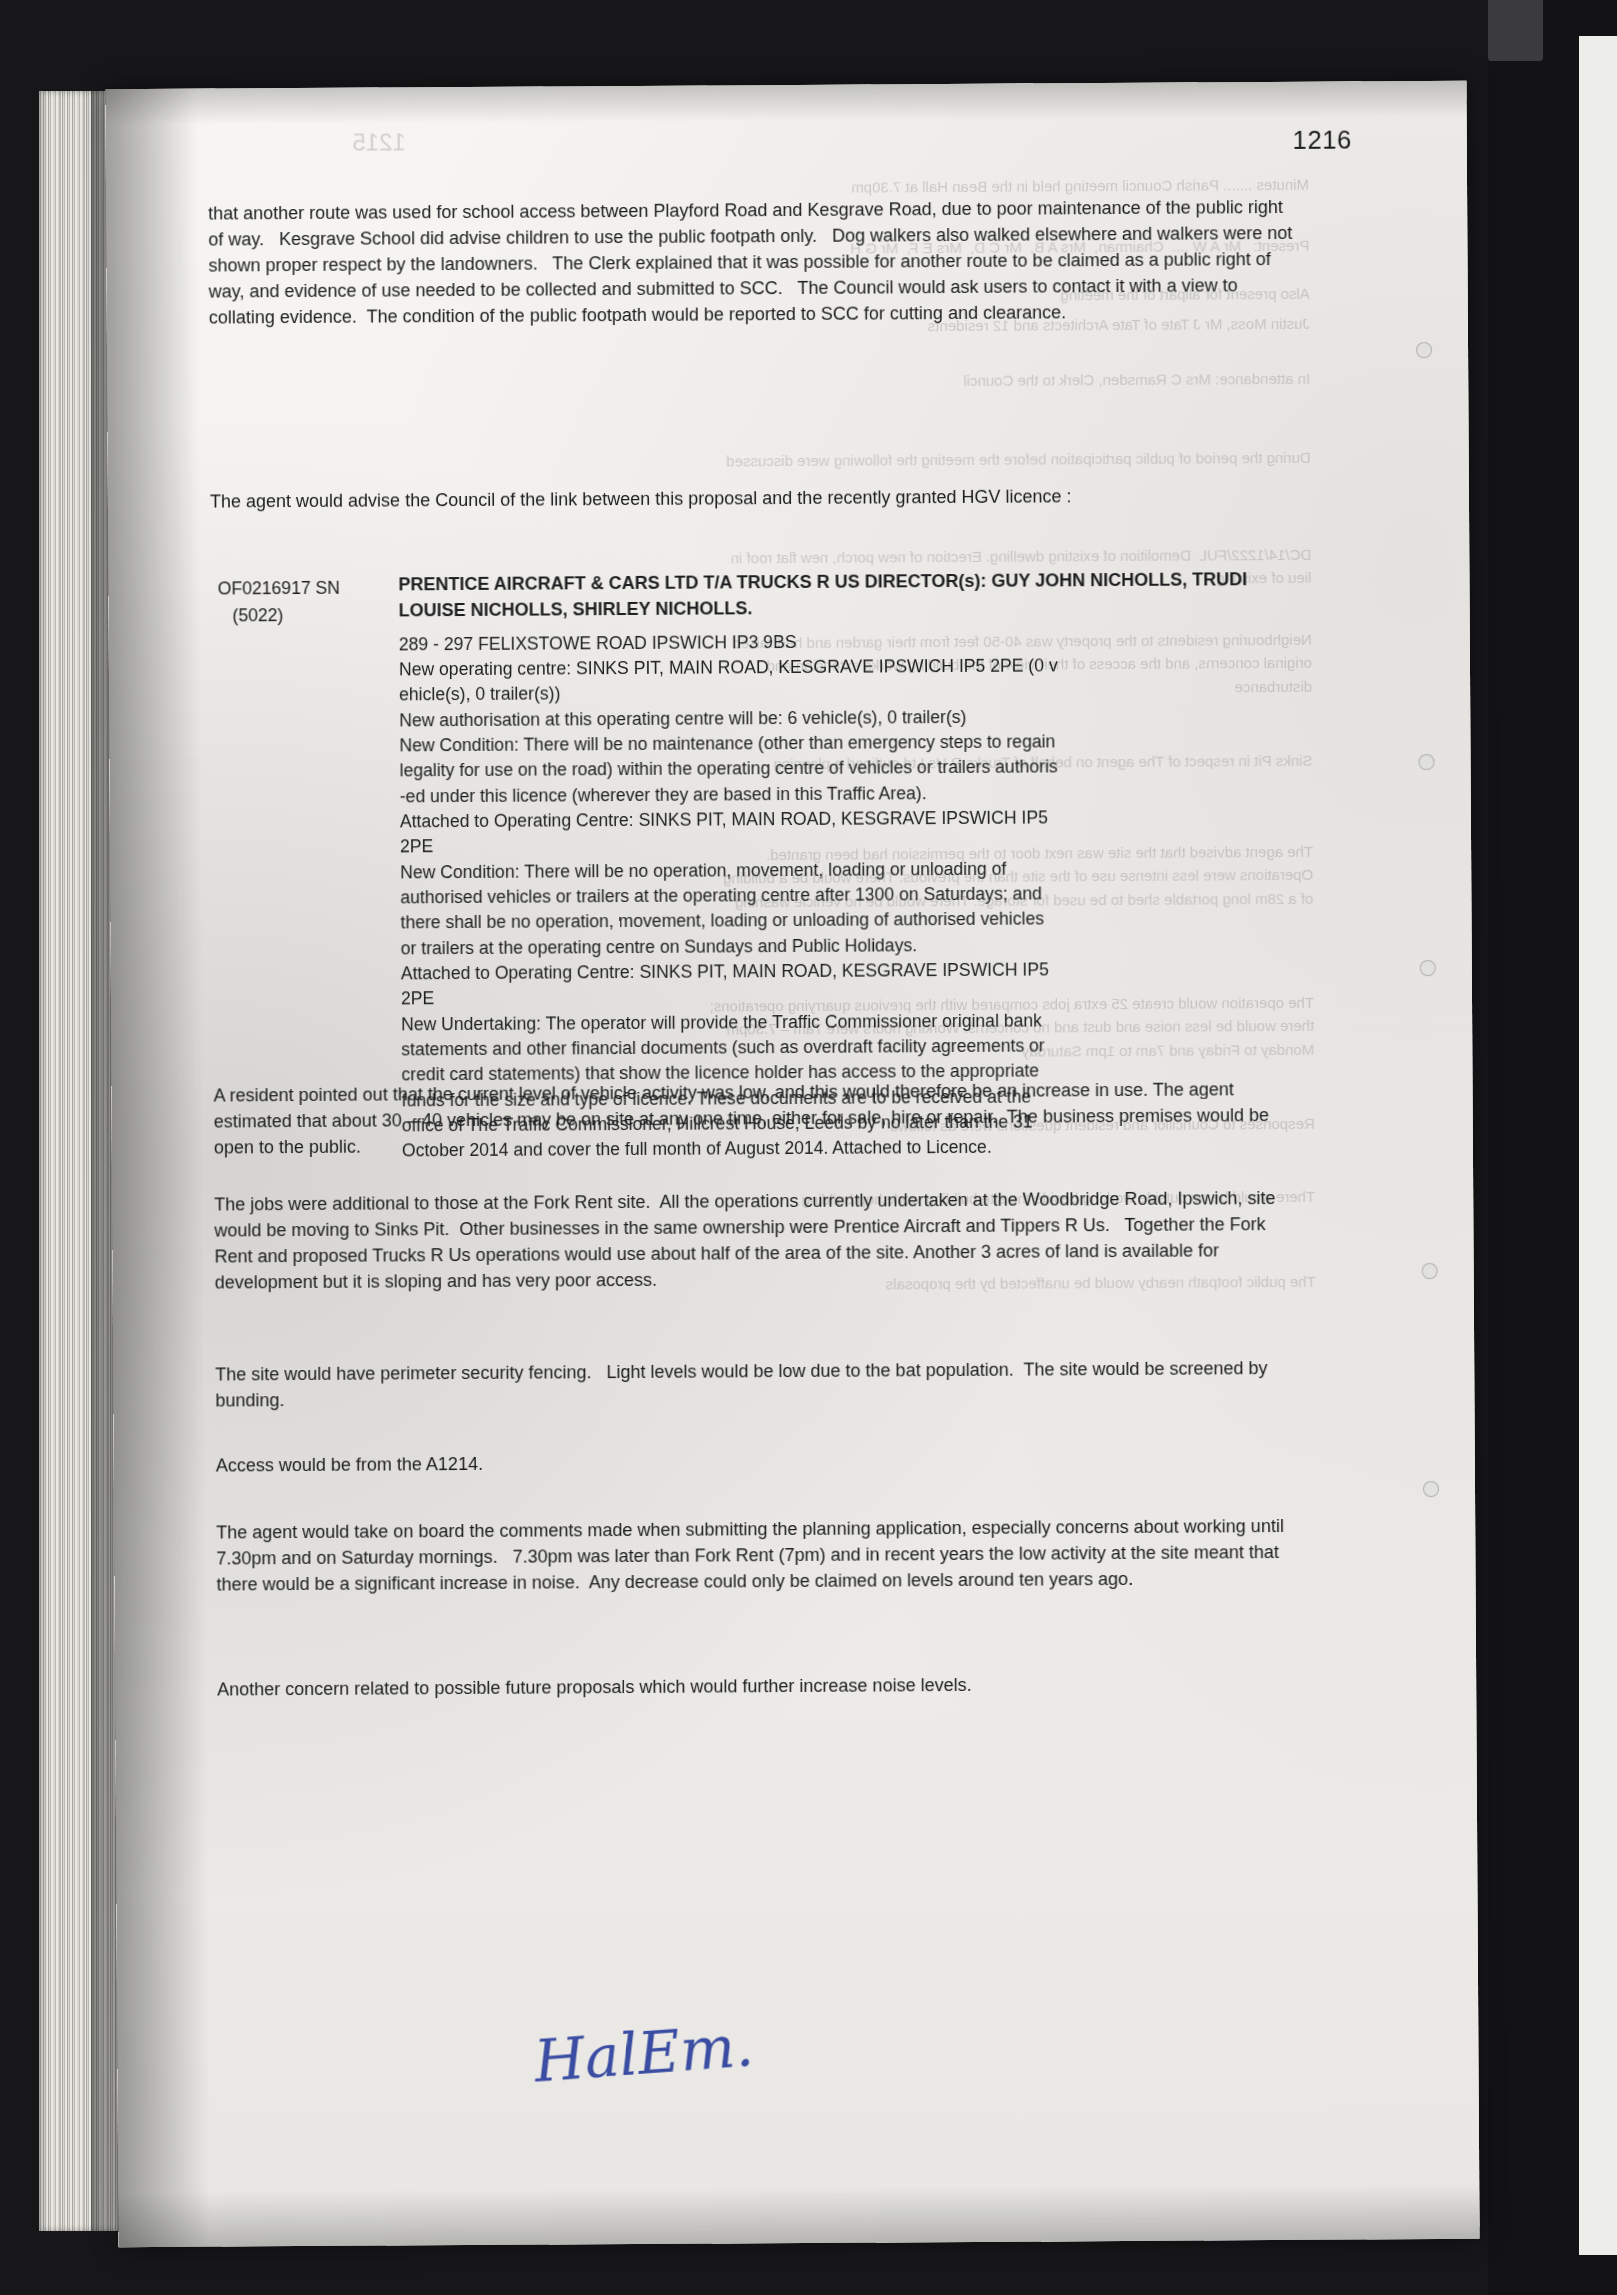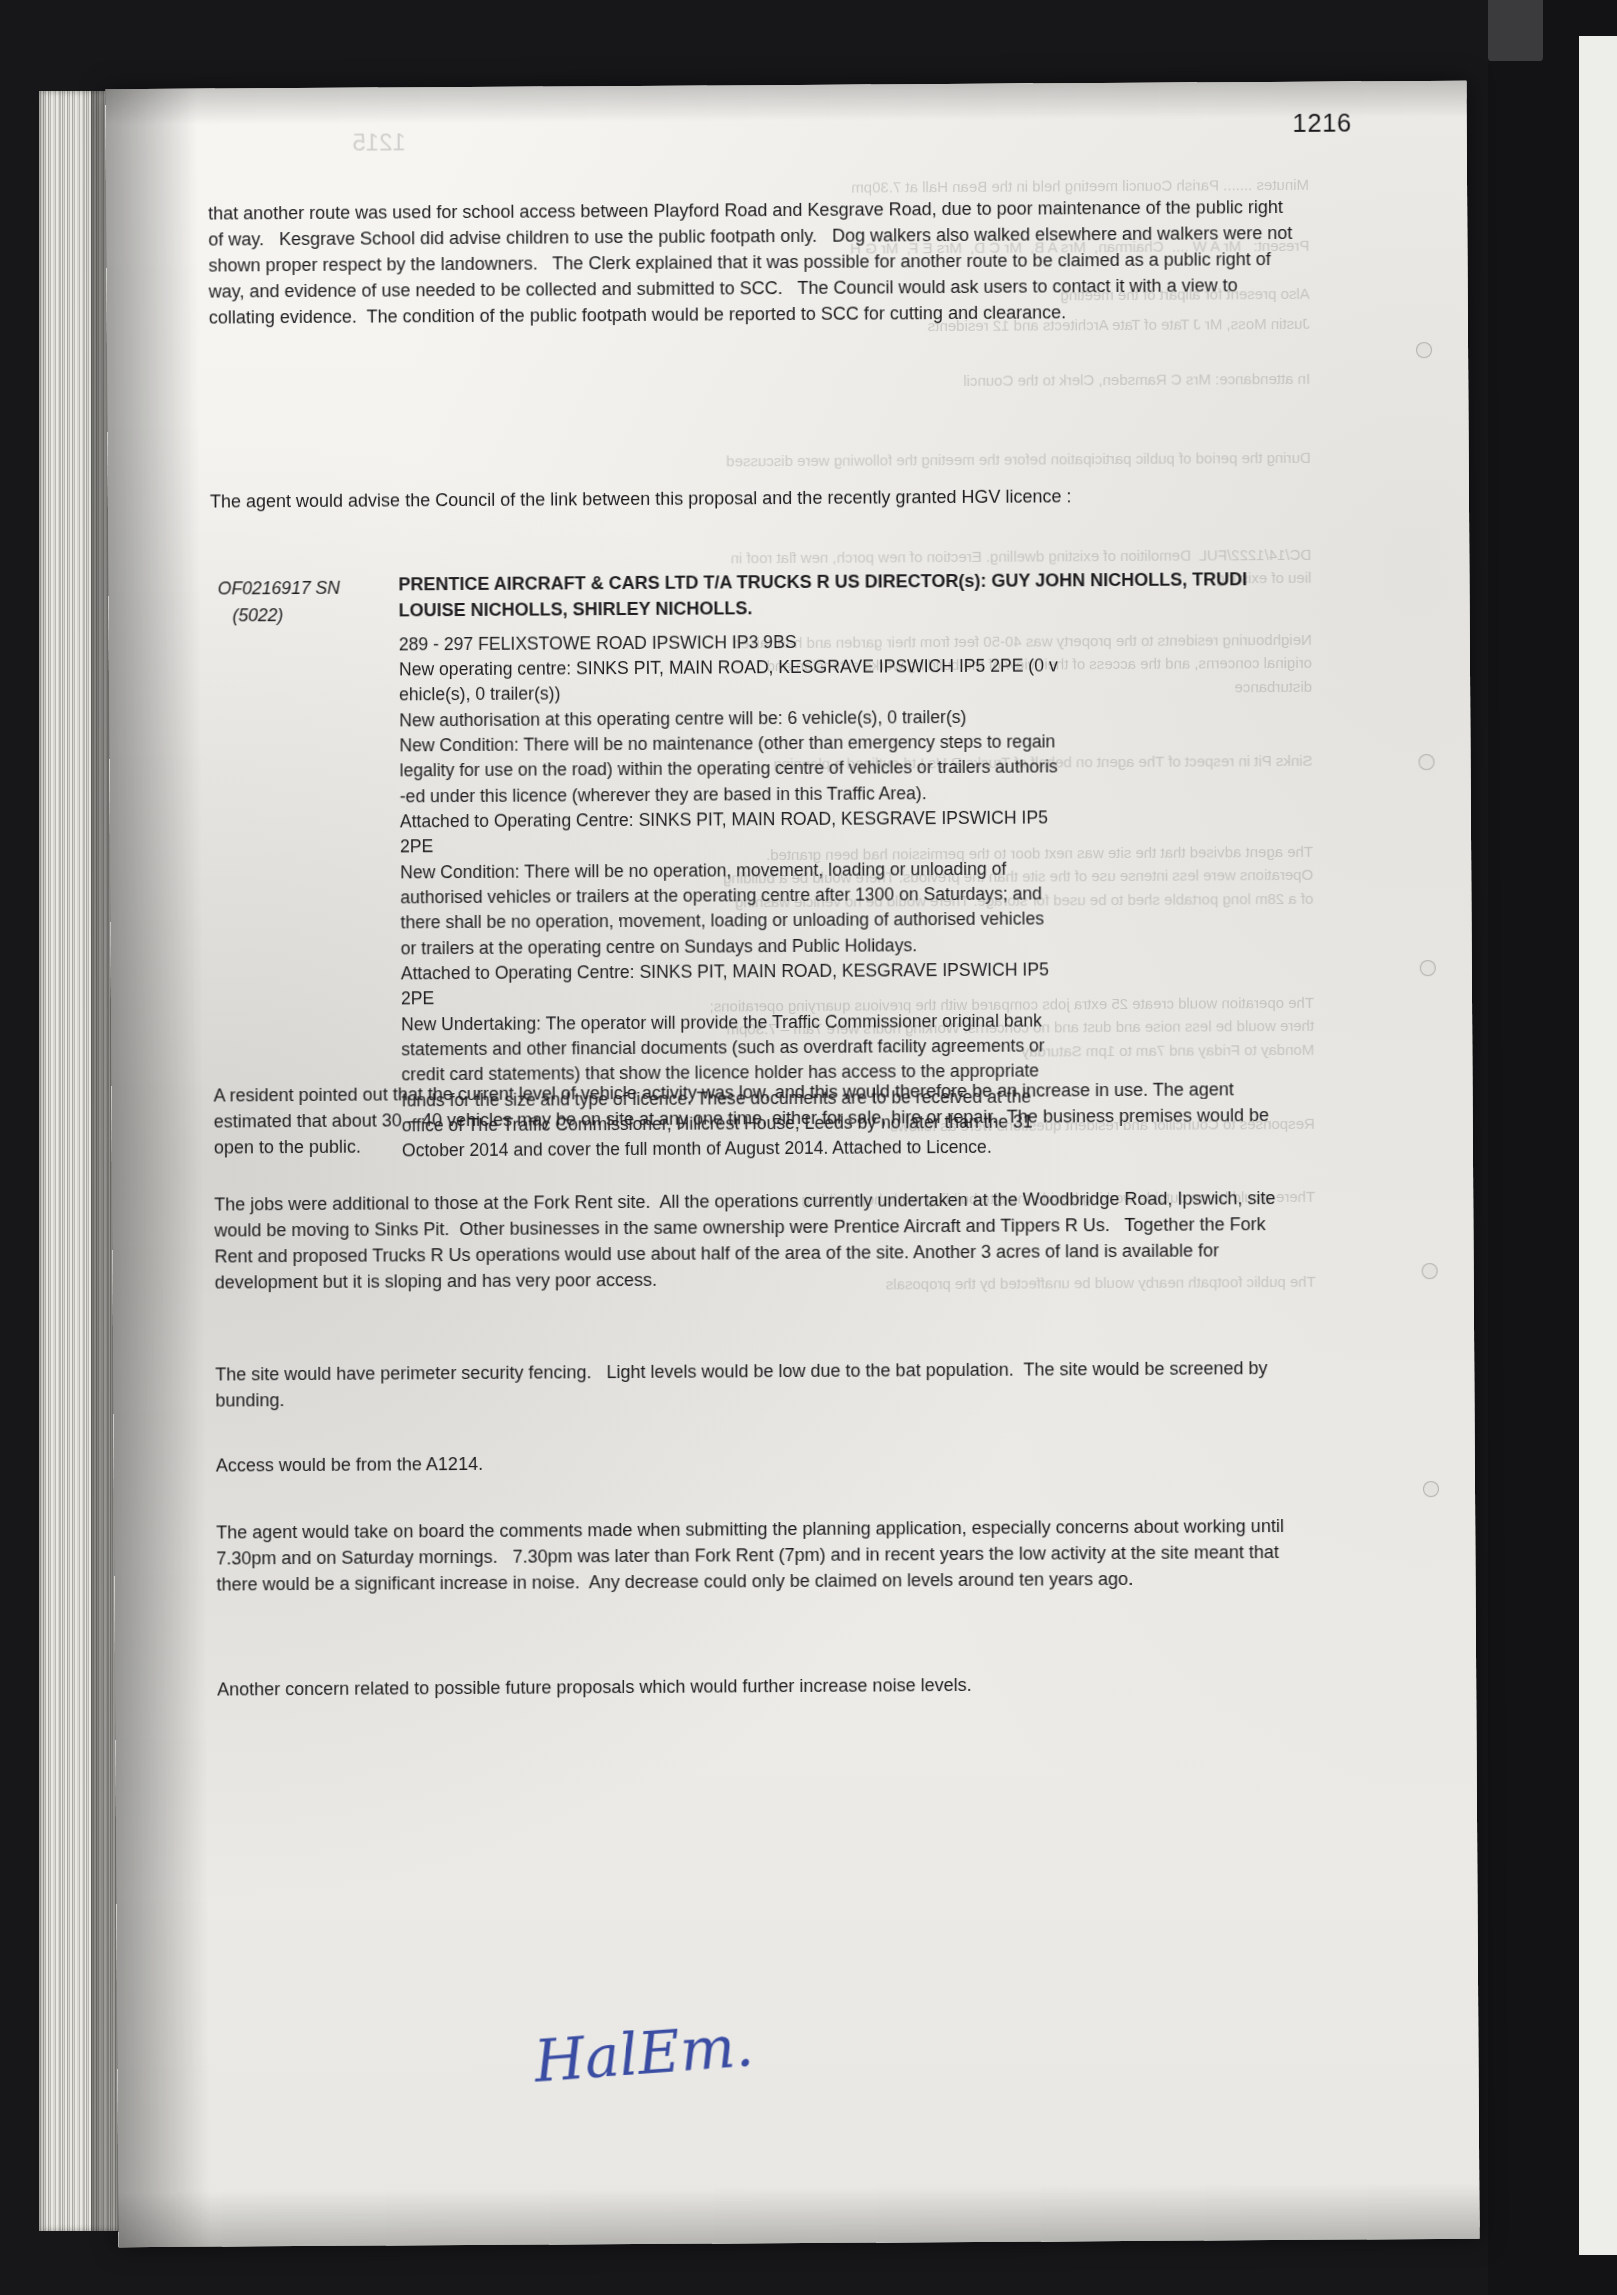--- a/index.html
+++ b/index.html
@@ -118,21 +118,21 @@
     position: absolute;
     left: 0; top: 0;
     width: 1361px;
     height: 2158px;
     color: #1e1e20;
   }
 
   .folio {
     position: absolute;
     right: 115px;
-    top: 27px;
+    top: 44px;
     font-size: 25.5px;
     letter-spacing: 0.6px;
     color: #1b1b1d;
   }
 
   .para {
     position: absolute;
     font-size: 18px;
     line-height: 1.45;
     color: #1c1c1e;
@@ -148,21 +148,20 @@
     top: 485px;
     width: 1091px;
   }
   .lic-ref {
     position: absolute;
     left: 7.3px;
     top: 2.4px;
     width: 176px;
     font-size: 17.6px;
     line-height: 1.5;
-    font-style: italic;
   }
   .lic-ref .sub { display: block; padding-left: 14.5px; }
   .lic-body {
     position: absolute;
     left: 188px;
     top: 0;
     width: 885px;
     font-size: 17.6px;
     line-height: 1.44;
   }

